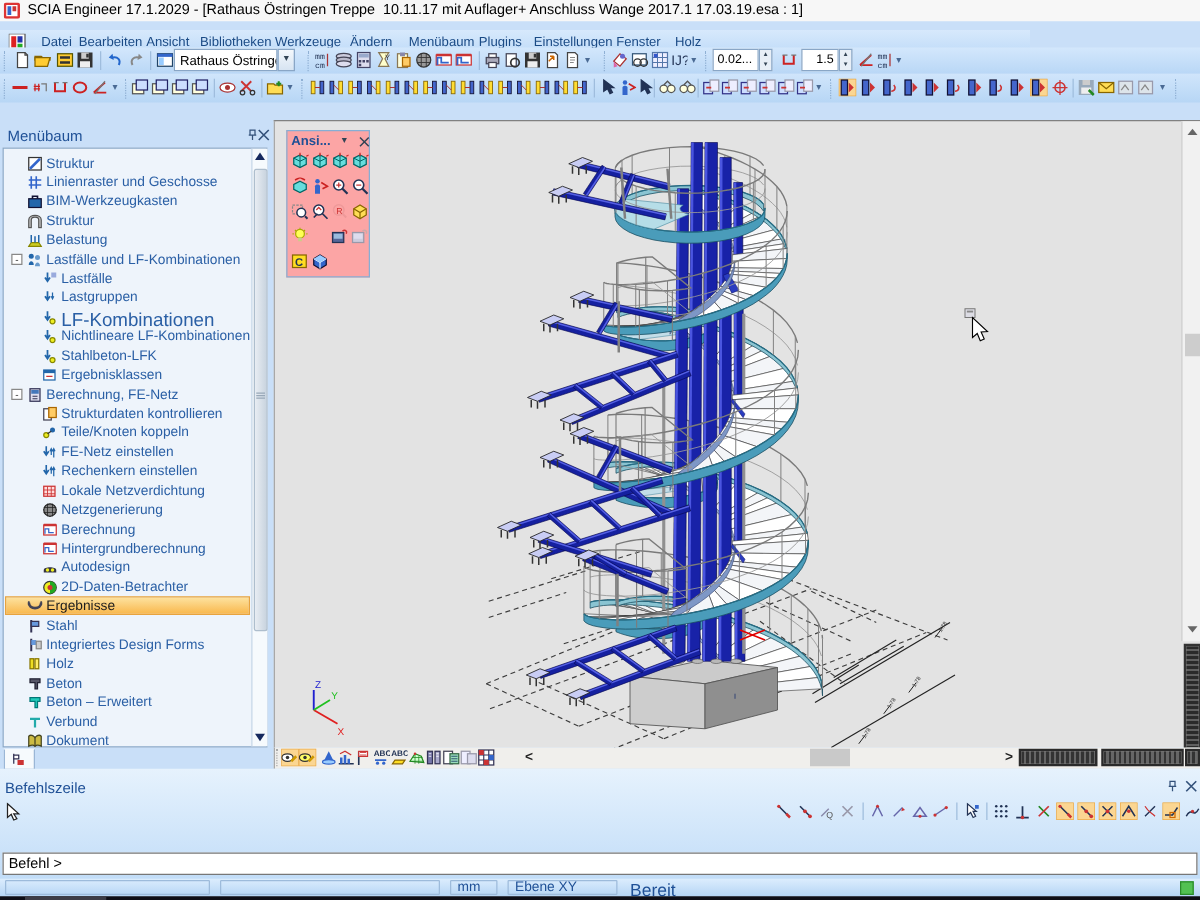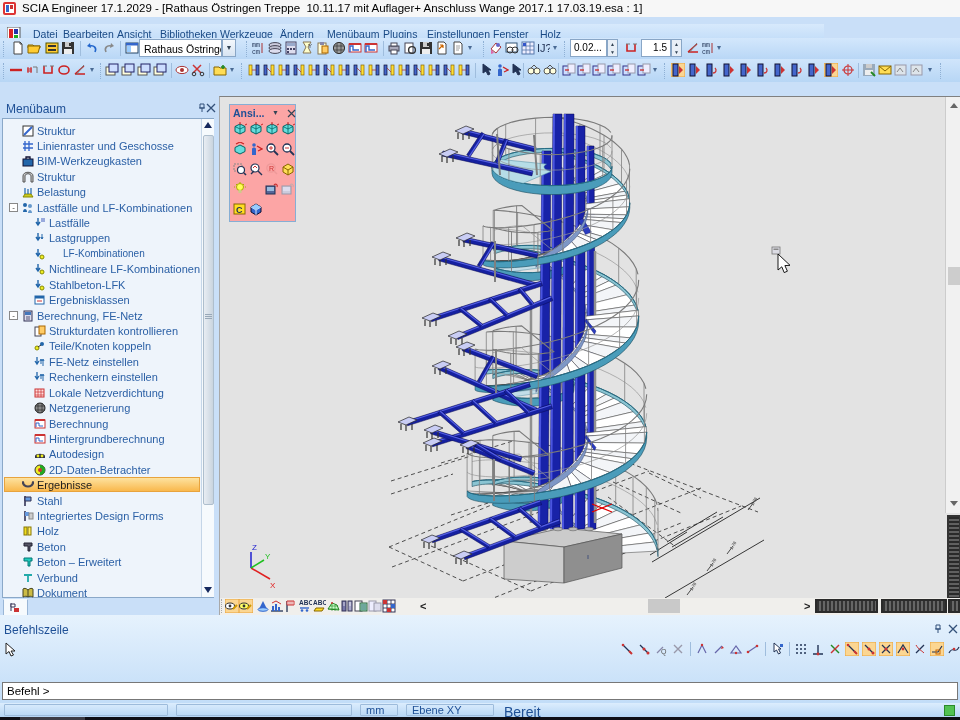--- a/index.html
+++ b/index.html
@@ -501,21 +501,21 @@
             <path d="M8 2v5M7 5l1 2 1-2" stroke="#26a" fill="none"></path>
           </svg>
         </div>
 <div class="a" style="left:46px;top:113.4px;font-size:11px;color:#2a5fa5;white-space:nowrap">Lastgruppen</div>
 <div class="a" style="left:31px;top:128.9px;width:12px;height:12px">
           <svg width="12" height="12" style="position:absolute">
             <path d="M4 1v7M2 5l2 3 2-3" stroke="#26a" fill="none" stroke-width="1.4"></path>
             <circle cx="8" cy="9" r="2" fill="#ee2" stroke="#880"></circle>
           </svg>
         </div>
-<div class="a" style="left:60px;top:128.9px;font-size:10px;color:#2a5fa5;white-space:nowrap">LF-Kombinationen</div>
+<div class="a" style="left:46px;top:128.9px;font-size:15px;color:#2a5fa5;white-space:nowrap">LF-Kombinationen</div>
 <div class="a" style="left:31px;top:144.3px;width:12px;height:12px">
           <svg width="12" height="12" style="position:absolute">
             <path d="M4 1v7M2 5l2 3 2-3" stroke="#26a" fill="none" stroke-width="1.4"></path>
             <circle cx="8" cy="9" r="2" fill="#ee2" stroke="#880"></circle>
           </svg>
         </div>
 <div class="a" style="left:46px;top:144.3px;font-size:11px;color:#2a5fa5;white-space:nowrap">Nichtlineare LF-Kombinationen</div>
 <div class="a" style="left:31px;top:159.7px;width:12px;height:12px">
           <svg width="12" height="12" style="position:absolute">
             <path d="M4 1v7M2 5l2 3 2-3" stroke="#26a" fill="none" stroke-width="1.4"></path>

